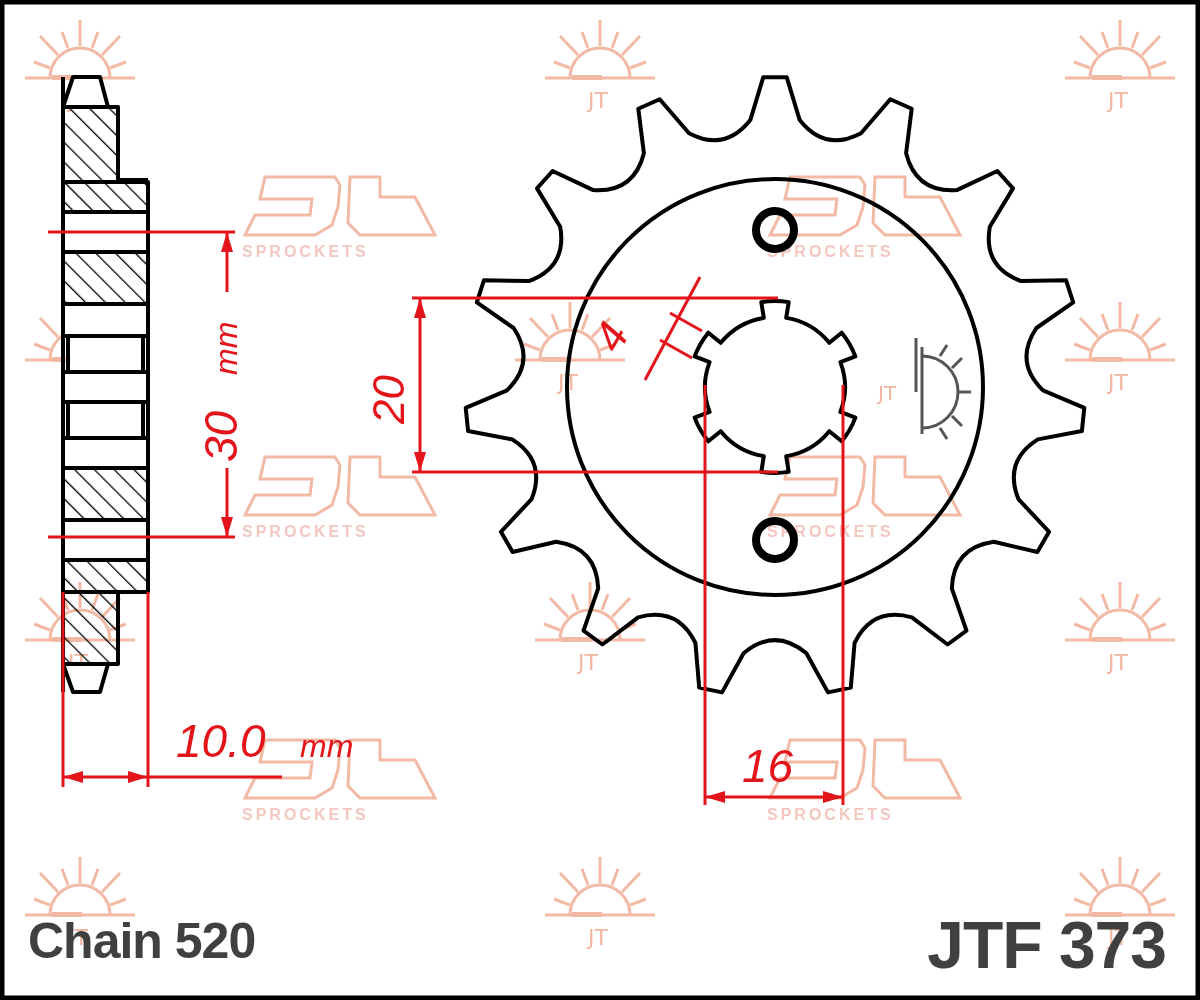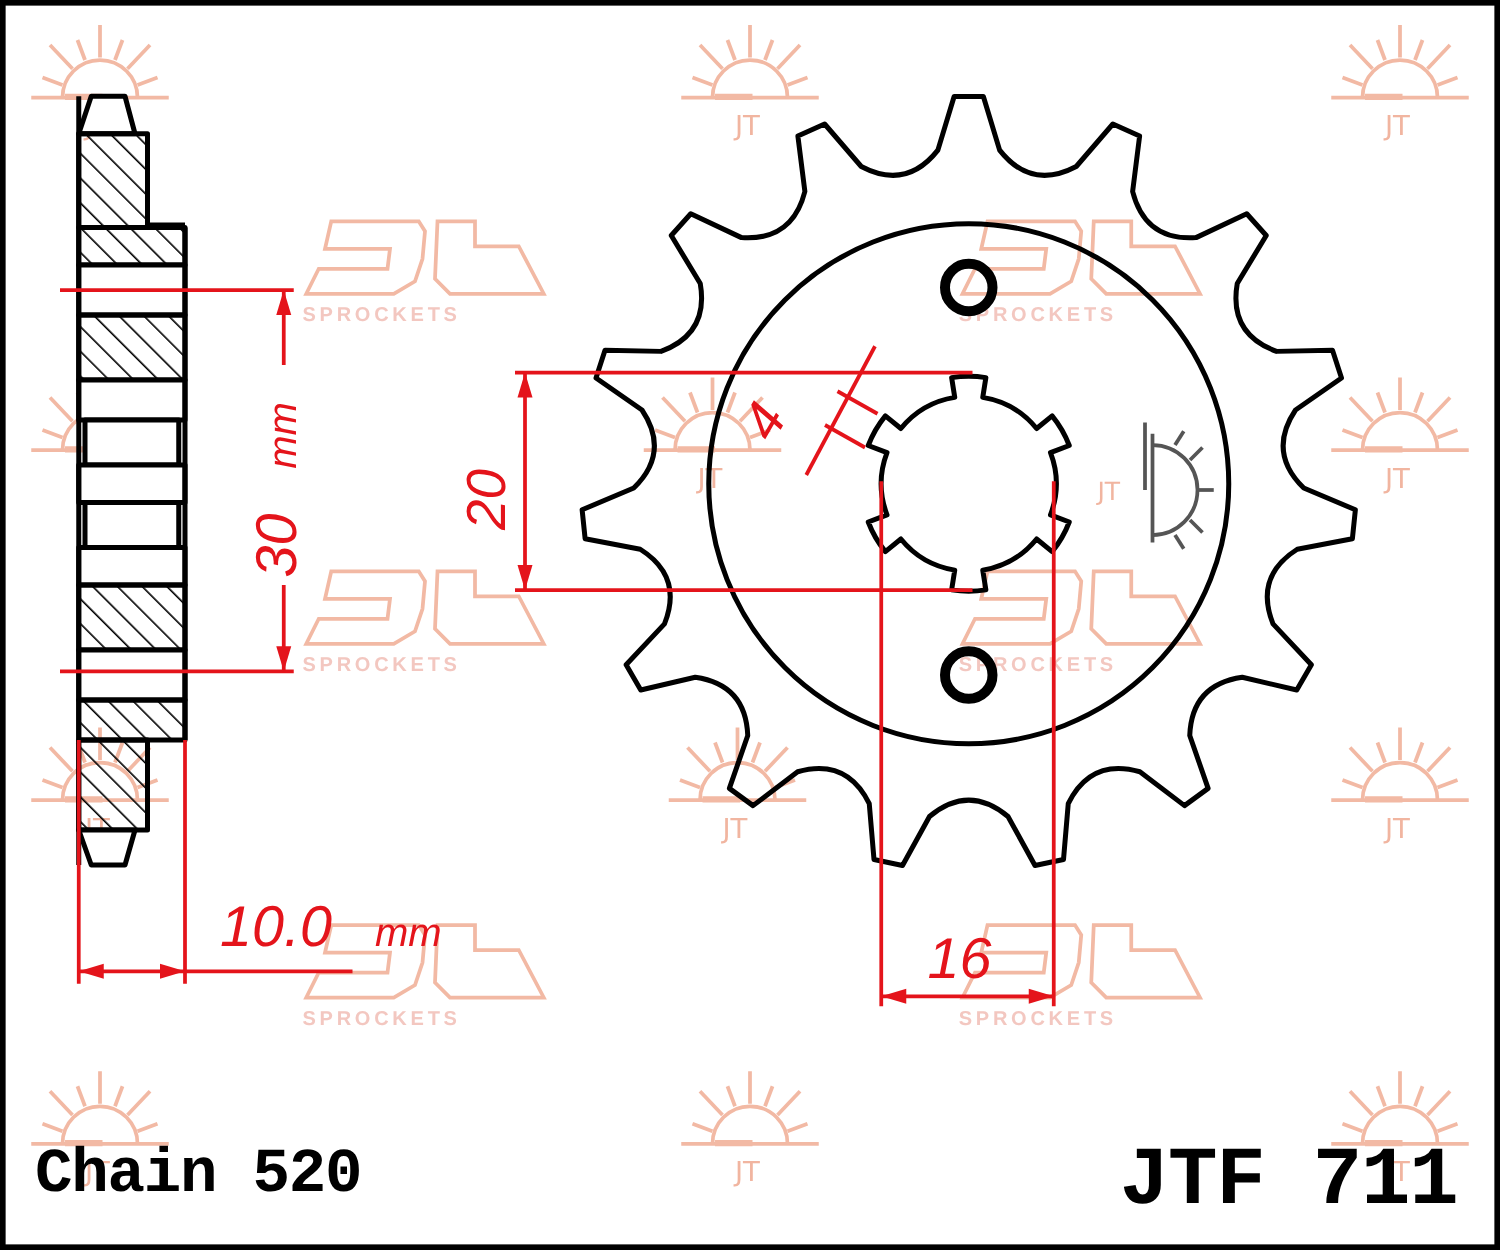--- a/index.html
+++ b/index.html
@@ -1,21 +1,21 @@
 <!DOCTYPE html>
 <html><head>
 <meta charset="utf-8">
 <style>
   html, body { margin: 0; padding: 0; background: #ffffff; }
   body { width: 1200px; height: 1000px; overflow: hidden; position: relative; font-family: "Liberation Sans", sans-serif; }
   .frame { position: absolute; left: 0; top: 0; width: 1200px; height: 1000px; }
   svg { position: absolute; left: 0; top: 0; }
   .label-chain, .label-part {
-    position: absolute; font-family: Liberation Mono, monospace; font-weight: bold;
-    color: #000000; line-height: 1; letter-spacing: -1px;
+    position: absolute; font-family: Liberation Sans, sans-serif; font-weight: bold;
+    color: #404040; line-height: 1; letter-spacing: -1px;
   }
   .label-chain { left: 28px; top: 916px; font-size: 50px; }
   .label-part { right: 34px; top: 912px; font-size: 66px; }
   .dim-text { font-family: "Liberation Sans", sans-serif; font-style: italic; fill: #e4141b; }
   .wm { fill: none; stroke: #f2b9a4; stroke-width: 3; }
   .wm-text { font-family: "Liberation Sans", sans-serif; font-weight: bold; fill: #f3c7c0; letter-spacing: 3px; }
   .wm-glyph { font-family: "DejaVu Sans", sans-serif; fill: #f1b5a0; }
 </style>
 </head>
 <body>
@@ -145,14 +145,14 @@
   <text class="dim-text" font-size="46" transform="translate(237,462) rotate(-90)">30</text>
   <text class="dim-text" font-size="32" transform="translate(237,375) rotate(-90)">mm</text>
   <text class="dim-text" font-size="44" transform="translate(404,424) rotate(-90)">20</text>
   <text class="dim-text" font-size="46" x="742" y="782">16</text>
   <text class="dim-text" font-size="44" transform="translate(618,355) rotate(-60)">4</text>
 
   <rect x="2" y="2" width="1196" height="996" fill="none" stroke="#000" stroke-width="5"></rect>
 </svg>
 
 <div class="label-chain">Chain 520</div>
-<div class="label-part">JTF 711</div>
+<div class="label-part">JTF 373</div>
 </div>
 
 </body></html>

